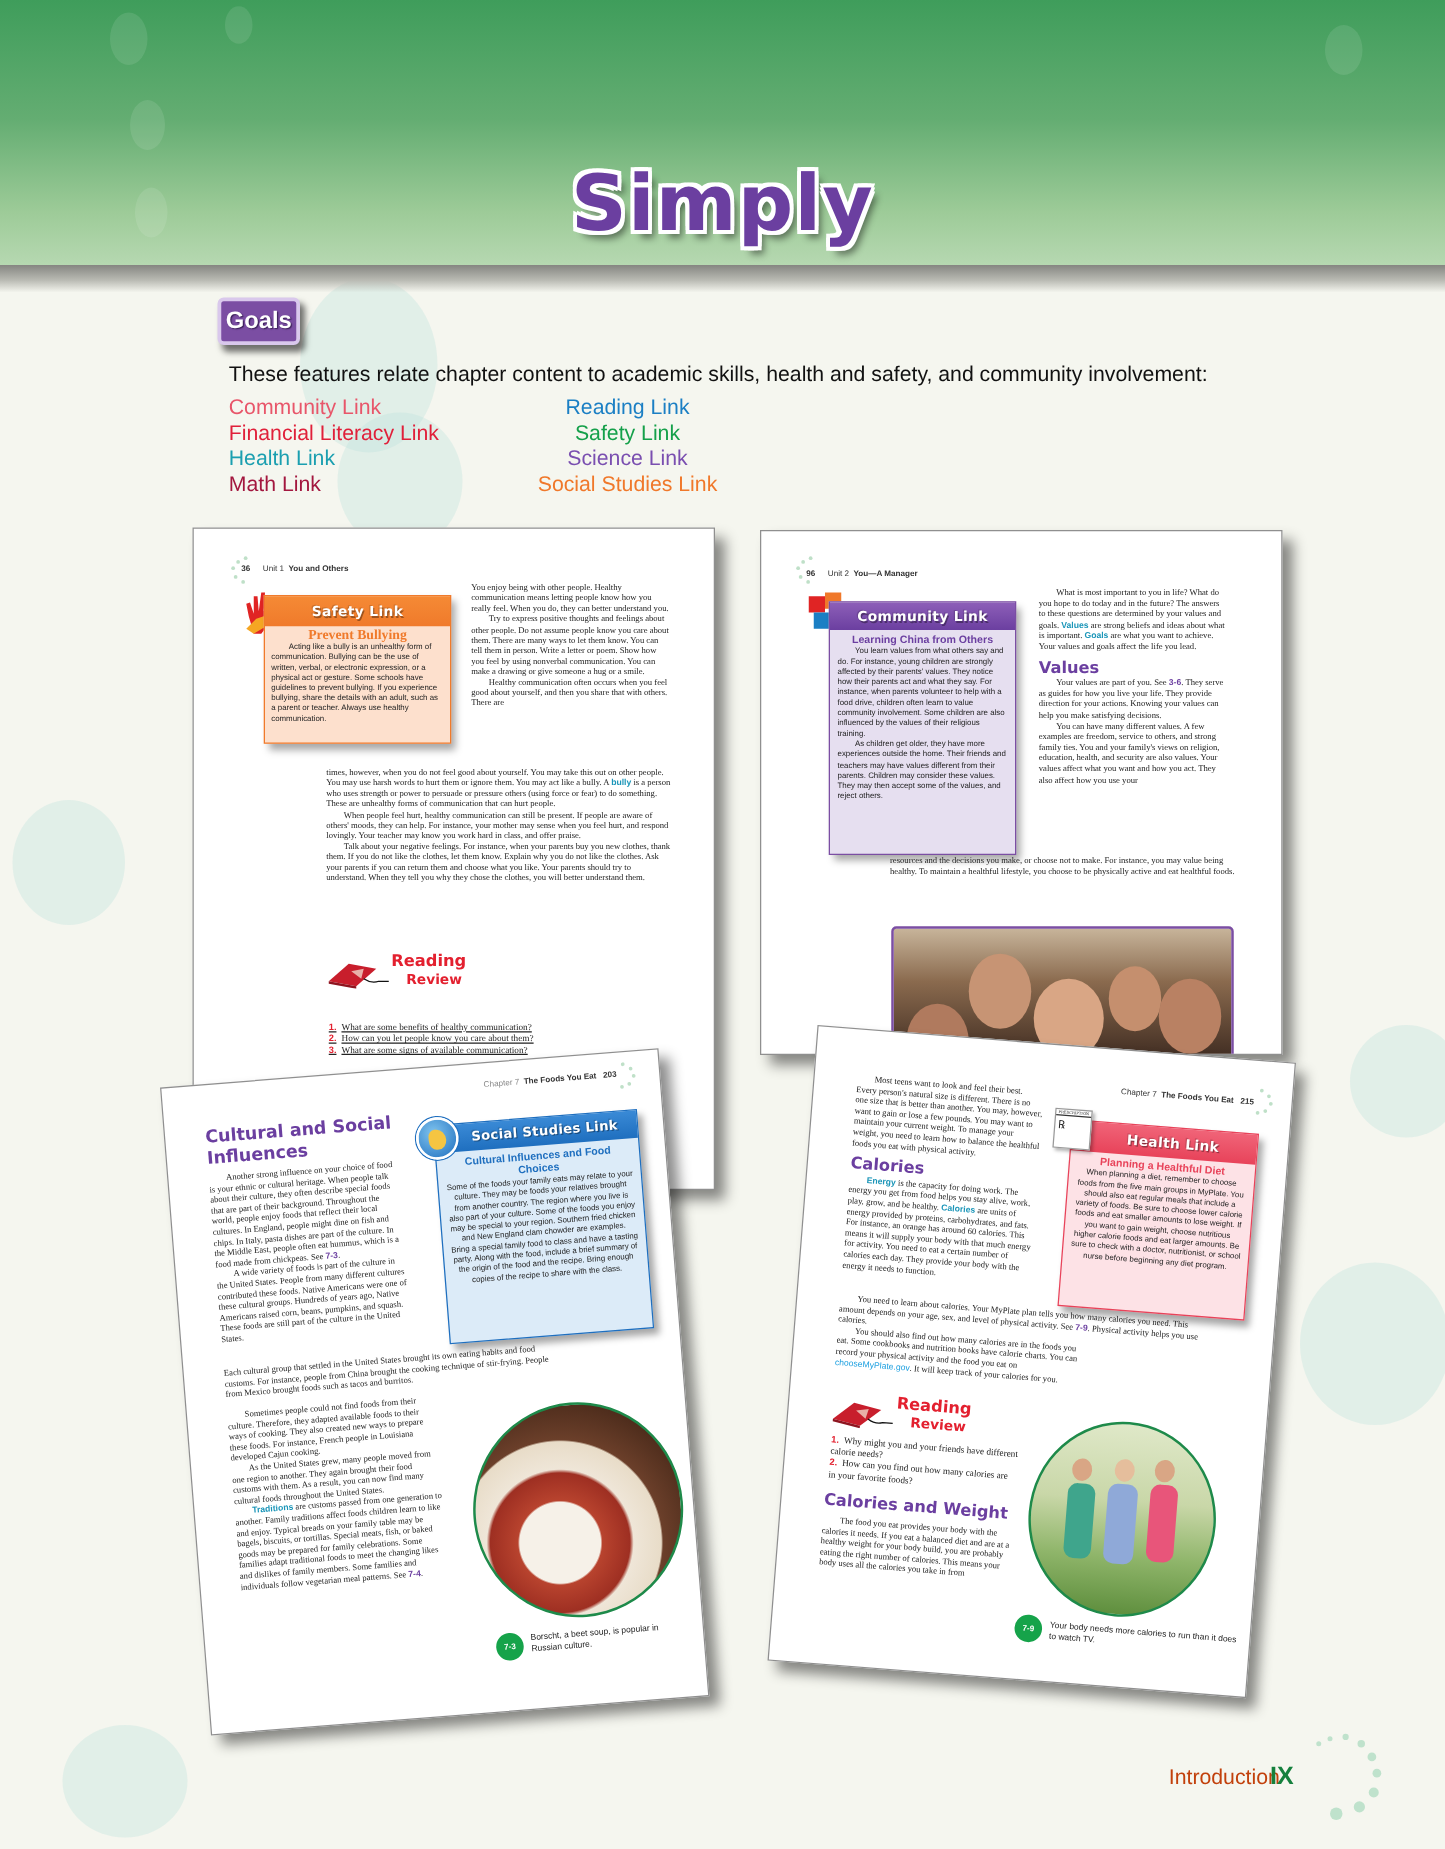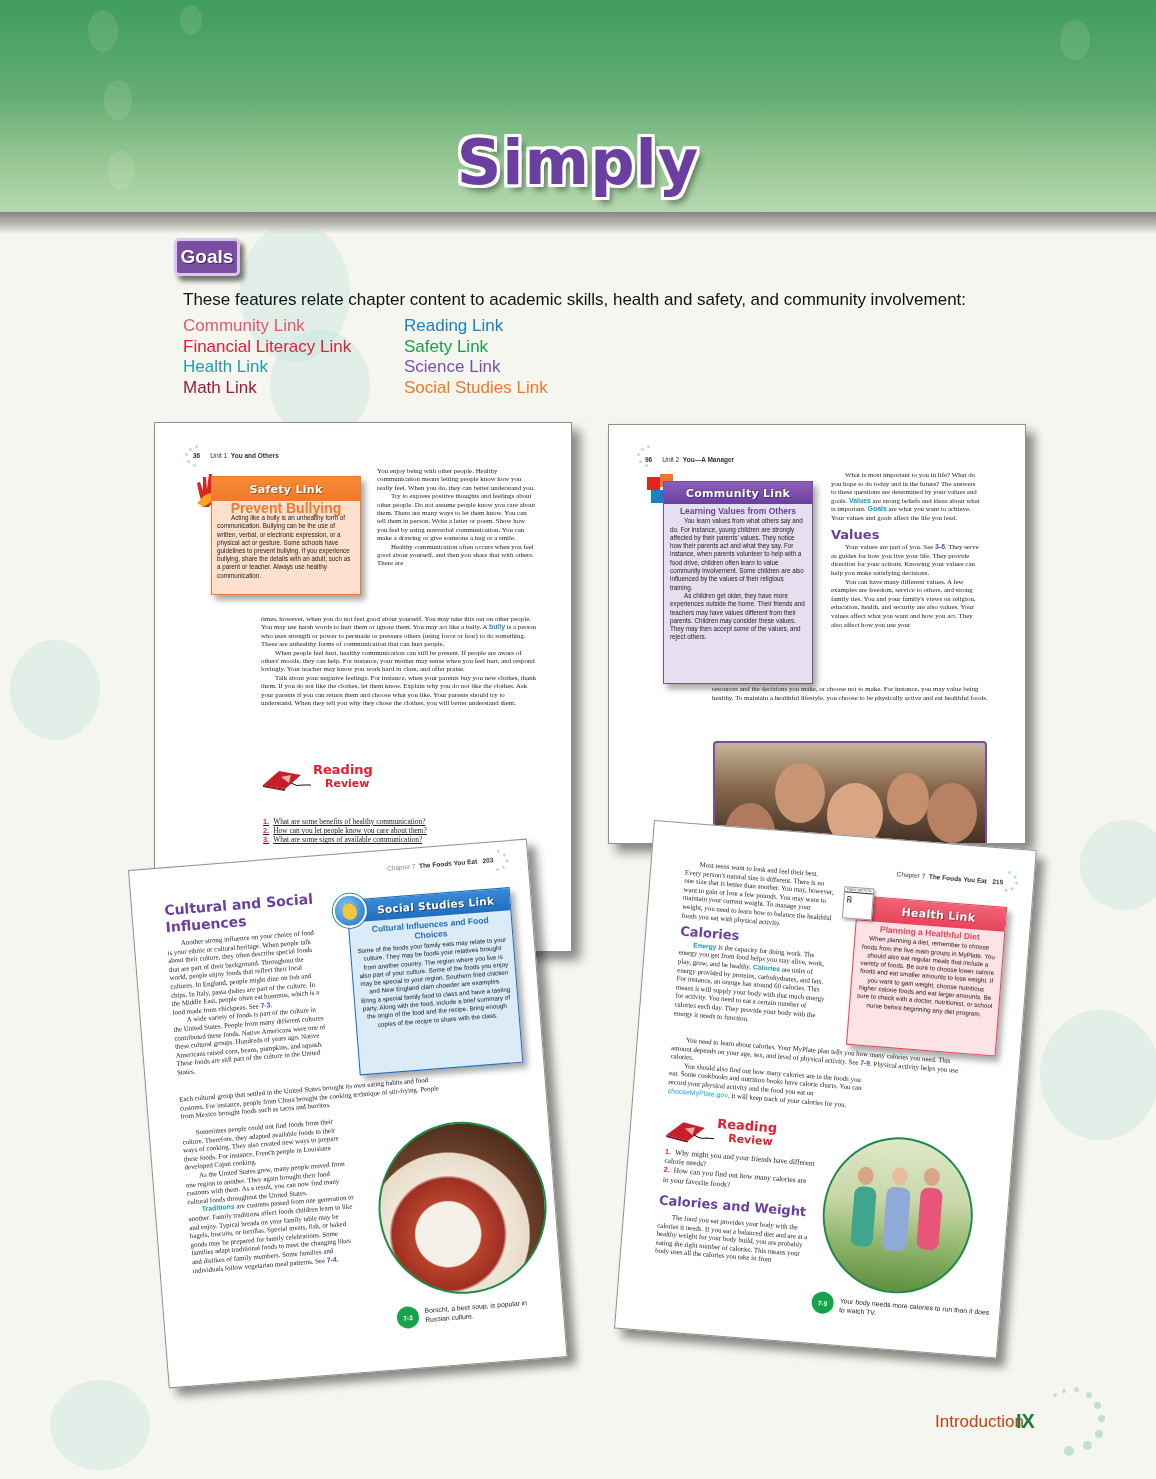--- a/index.html
+++ b/index.html
@@ -45,21 +45,21 @@
     display: flex; align-items: center; justify-content: center;
     box-shadow: 4px 5px 5px rgba(0,0,0,0.55);
     text-shadow: 1px 1px 1px #3a1f57;
   }
   .intro {
     position: absolute; left: 183px; top: 290px; font-size: 17px; color: #111;
   }
   .links-grid { position: absolute; left: 183px; top: 316px; display: flex; }
   .links-col { display: flex; flex-direction: column; }
   .links-col span { font-size: 17px; line-height: 20.5px; white-space: nowrap; }
-  .col1 { width: 221px; } .col2 { width: 196px; } .col3 { width: 200px; }
+  .col1 { width: 221px; } .col2 { width: 196px; text-align: center; } .col3 { width: 200px; }
 
   
   .page {
     position: absolute; background: #fff;
     border: 1px solid #8f8f8f;
     box-shadow: 8px 8px 10px rgba(0,0,0,0.45);
     overflow: hidden;
     font-family: "Liberation Serif", serif;
     color: #222;
   }
@@ -158,21 +158,21 @@
     <span class="pg-num">36</span><span>Unit 1</span>&nbsp;&nbsp;<b>You and Others</b>
   </div>
 
   <svg style="position:absolute;left:40px;top:48px;" width="32" height="38" viewBox="0 0 32 38">
     <path d="M8 36 L4 22 L2 12 L5 11 L8 20 L8 6 L11 6 L12 18 L14 3 L17 3 L16 18 L20 6 L23 7 L19 20 L26 14 L28 16 L20 28 L14 36 Z" fill="#e02424"></path>
     <path d="M2 32 L10 24 L16 22 L24 16 L26 18 L20 24 L28 22 L28 25 L18 30 L8 36 Z" fill="#f5a623"></path>
   </svg>
   <div class="feature-box" style="left:56px;top:53px;width:150px;height:119px;background:#fde0cd;border:1.5px solid #f07a2b;">
     <div class="feature-head" style="background:linear-gradient(180deg,#f58a35,#f07a2b);height:24px;font-size:11px;">Safety Link</div>
     <div class="feature-body" style="font-size:6.3px;line-height:8.2px;padding:3px 5px;">
-      <div class="feature-title" style="color:#f07a2b;font-size:14px;">Prevent Bullying</div>
+      <div class="feature-title" style="color:#f07a2b;font-size:11px;font-family:Liberation Serif, serif;">Prevent Bullying</div>
       <div class="indent">Acting like a bully is an unhealthy form of communication. Bullying can be the use of written, verbal, or electronic expression, or a physical act or gesture. Some schools have guidelines to prevent bullying. If you experience bullying, share the details with an adult, such as a parent or teacher. Always use healthy communication.</div>
     </div>
   </div>
 
   <div class="p-text" style="position:absolute;left:222px;top:44px;width:160px;font-size:6.9px;line-height:8.4px;">
     <span class="indent" style="text-indent:0">You enjoy being with other people. Healthy communication means letting people know how you really feel. When you do, they can better understand you.</span>
     <span class="indent">Try to express positive thoughts and feelings about other people. Do not assume people know you care about them. There are many ways to let them know. You can tell them in person. Write a letter or poem. Show how you feel by using nonverbal communication. You can make a drawing or give someone a hug or a smile.</span>
     <span class="indent">Healthy communication often occurs when you feel good about yourself, and then you share that with others. There are</span>
   </div>
   <div class="p-text" style="position:absolute;left:106px;top:192px;width:276px;font-size:6.9px;line-height:8.4px;">
@@ -214,21 +214,21 @@
 
   <svg style="position:absolute;left:36px;top:48px;" width="34" height="34" viewBox="0 0 34 34">
     <rect x="2" y="4" width="13" height="13" fill="#e02424"></rect>
     <rect x="15" y="1" width="13" height="13" fill="#f0782a"></rect>
     <rect x="6" y="17" width="13" height="13" fill="#1b7fc4"></rect>
     <rect x="19" y="14" width="13" height="13" fill="#15a04a"></rect>
   </svg>
   <div class="feature-box" style="left:54px;top:56px;width:150px;height:203px;background:#e6dff0;border:1.5px solid #7b4ea3;">
     <div class="feature-head" style="background:linear-gradient(180deg,#8d5fb8,#6b3fa0);height:22px;font-size:11px;">Community Link</div>
     <div class="feature-body" style="font-size:6.3px;line-height:8.3px;padding:3px 6px;">
-      <div class="feature-title" style="color:#6b3fa0;font-size:8.5px;">Learning Values from Others</div>
+      <div class="feature-title" style="color:#6b3fa0;font-size:8.5px;">Learning China from Others</div>
       <div class="indent">You learn values from what others say and do. For instance, young children are strongly affected by their parents' values. They notice how their parents act and what they say. For instance, when parents volunteer to help with a food drive, children often learn to value community involvement. Some children are also influenced by the values of their religious training.</div>
       <div class="indent">As children get older, they have more experiences outside the home. Their friends and teachers may have values different from their parents. Children may consider these values. They may then accept some of the values, and reject others.</div>
     </div>
   </div>
 
   <div class="p-text" style="position:absolute;left:222px;top:46px;width:150px;font-size:6.9px;line-height:8.6px;">
     <span class="indent"><span>What is most important to you in life? What do you hope to do today and in the future? The answers to these questions are determined by your values and goals. </span><span class="term">Values</span><span> are strong beliefs and ideas about what is important. </span><span class="term">Goals</span><span> are what you want to achieve. Your values and goals affect the life you lead.</span></span>
     <div class="section-heading" style="font-size:13px;margin:8px 0 4px 0;">Values</div>
     <span class="indent"><span>Your values are part of you. See </span><span class="figref">3-6</span><span>. They serve as guides for how you live your life. They provide direction for your actions. Knowing your values can help you make satisfying decisions.</span></span>
     <span class="indent">You can have many different values. A few examples are freedom, service to others, and strong family ties. You and your family's views on religion, education, health, and security are also values. Your values affect what you want and how you act. They also affect how you use your</span>

